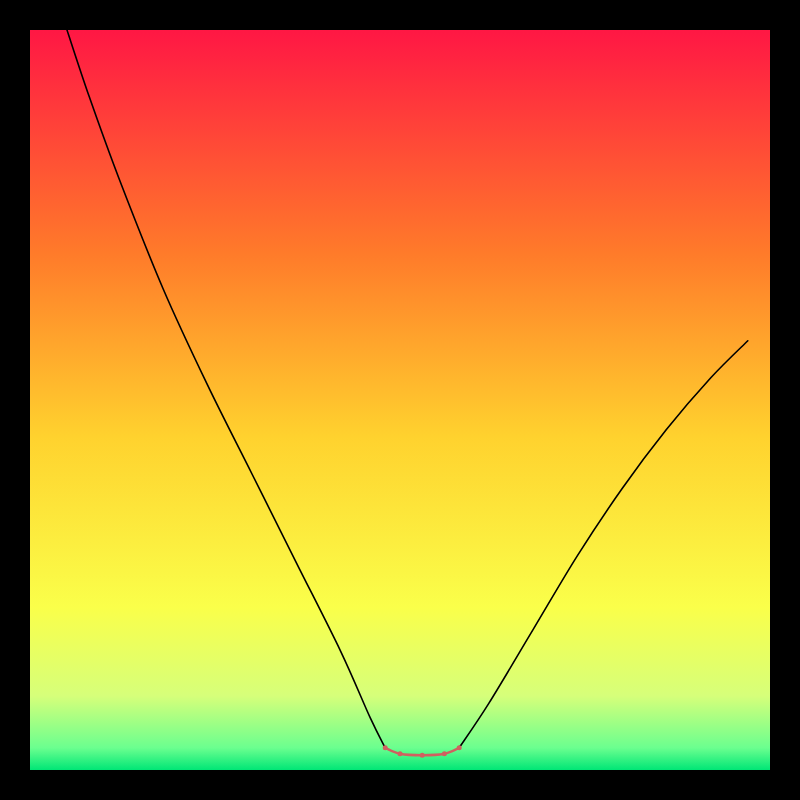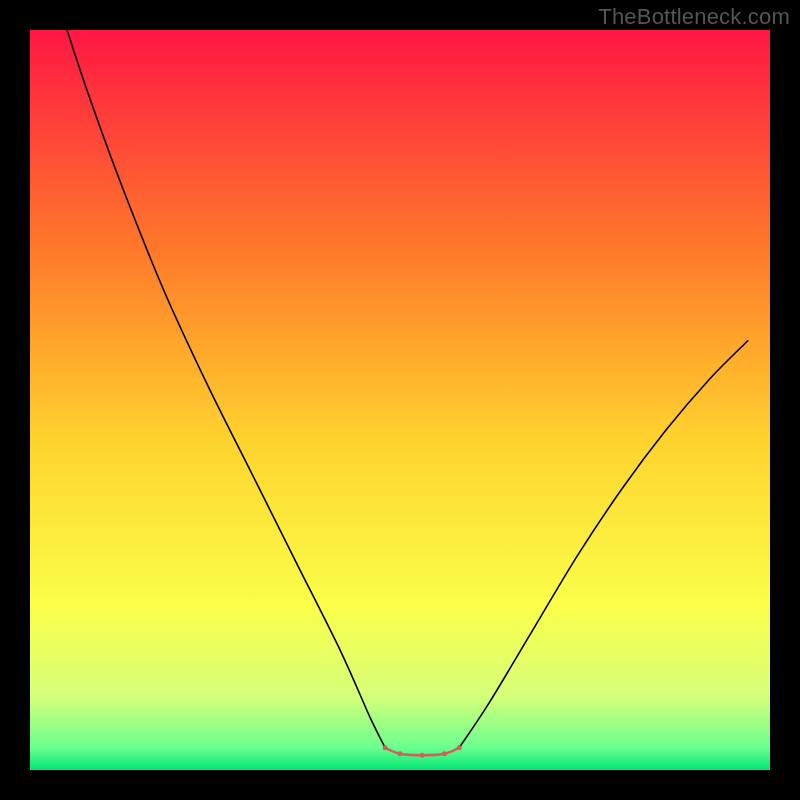--- a/index.html
+++ b/index.html
@@ -31,21 +31,20 @@
     left: 0;
     top: 0;
     width: 800px;
     height: 800px;
   }
 </style>
 </head>
 <body>
 
 <div class="container">
-  <div class="watermark">TheBottleneck.com</div>
   <svg class="chart" viewBox="0 0 800 800">
     <defs>
       <linearGradient id="bg-grad" x1="0" y1="0" x2="0" y2="1">
           <stop offset="0%" stop-color="#ff1744"></stop>
           <stop offset="30%" stop-color="#ff7a2a"></stop>
           <stop offset="55.00000000000001%" stop-color="#ffd22e"></stop>
           <stop offset="78%" stop-color="#faff4a"></stop>
           <stop offset="90%" stop-color="#d6ff7a"></stop>
           <stop offset="97%" stop-color="#6bff8f"></stop>
           <stop offset="100%" stop-color="#00e676"></stop>

